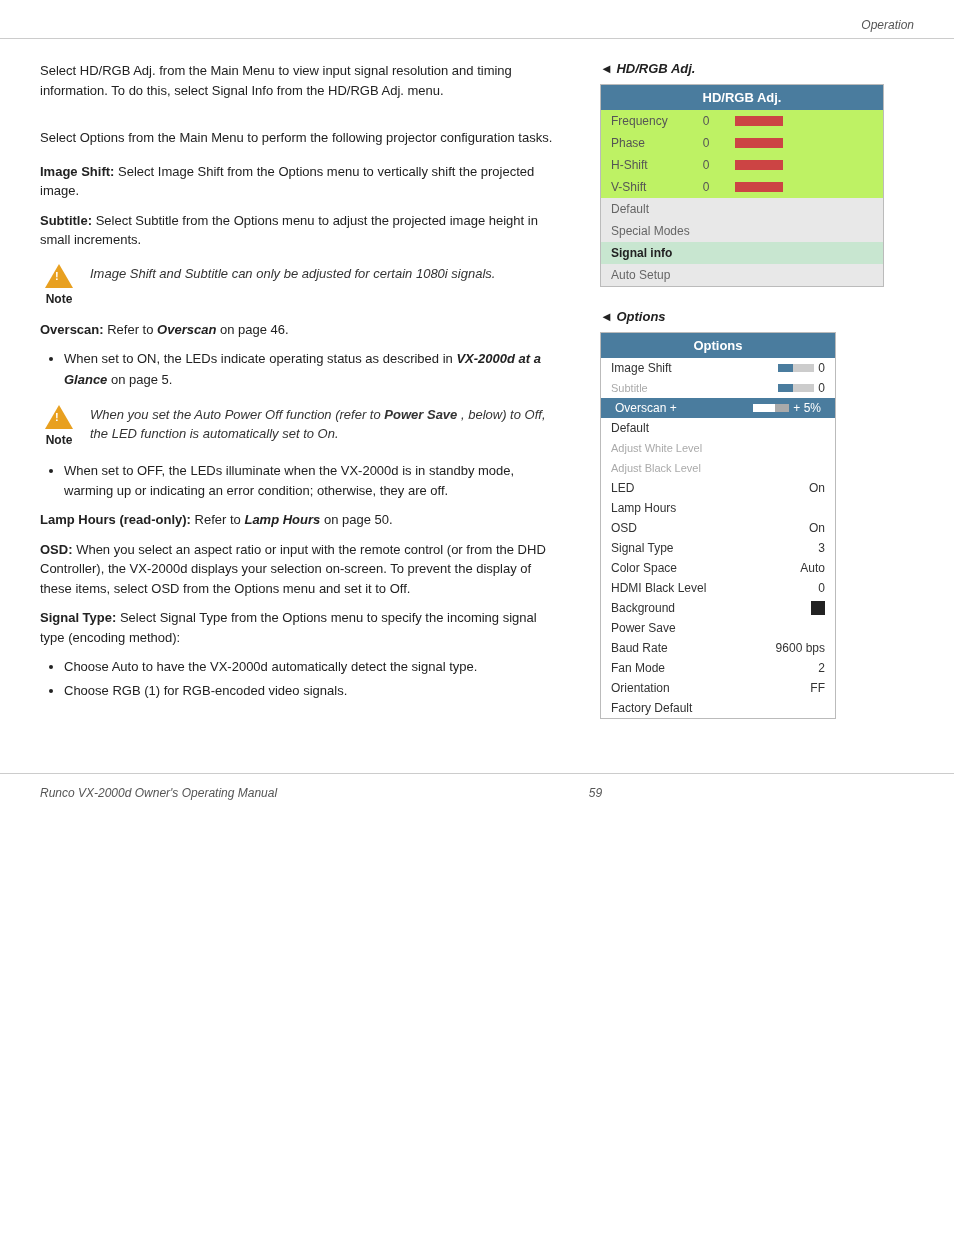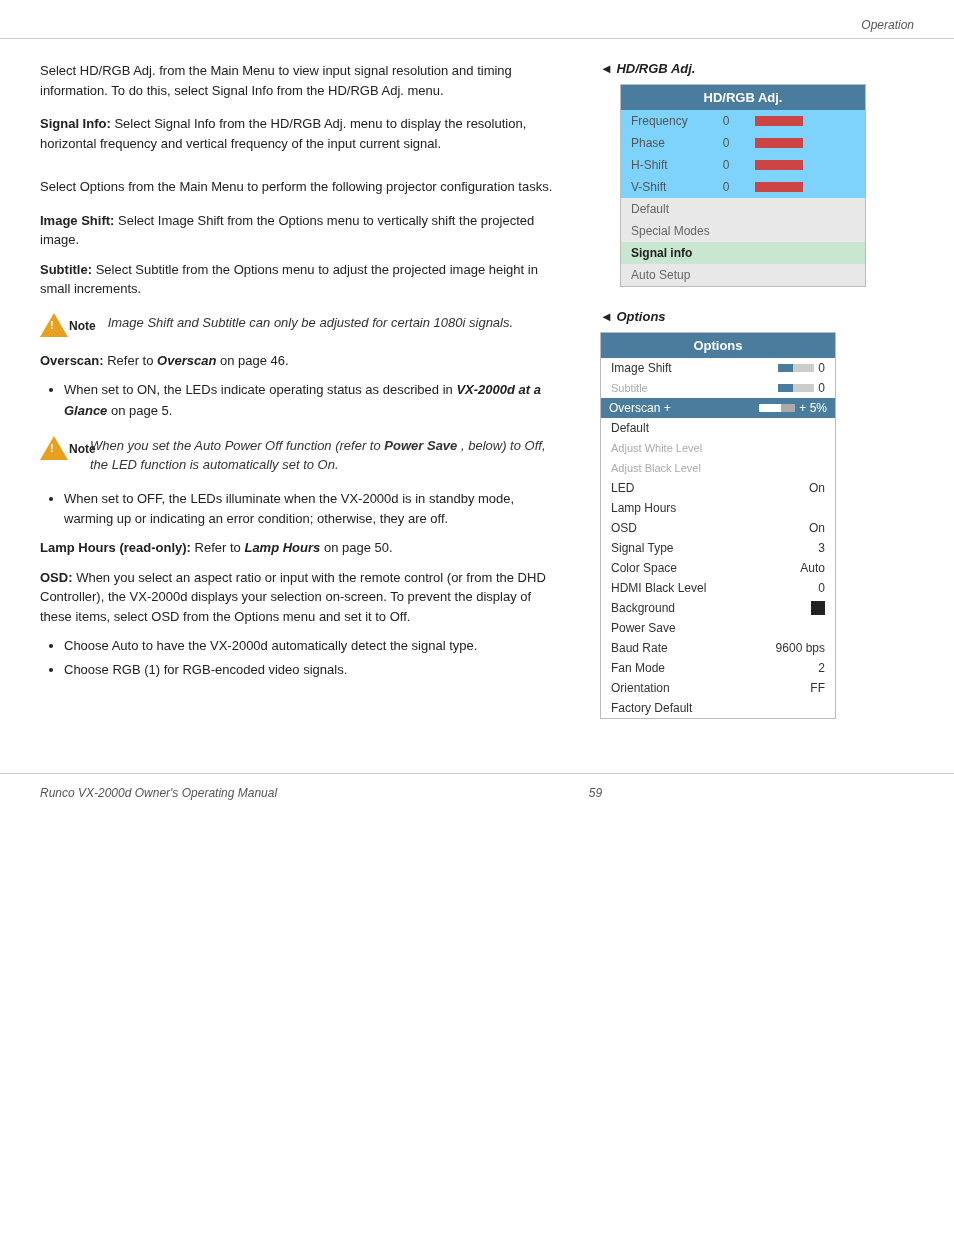--- a/index.html
+++ b/index.html
@@ -107,23 +107,22 @@
       color: #222;
       margin-bottom: 8px;
       display: flex;
       align-items: center;
       gap: 4px;
     }
 
     
     .menu-box {
       border: 1px solid #bbb;
-      background: #7dd3fc;
-      width: 246px;
-      margin-left: 20px;
+      background: #bef264;
+      width: 284px;
     }
 
     .menu-header-row {
       background: #4a7c9e;
       color: #fff;
       text-align: center;
       font-weight: bold;
       font-size: 13px;
       padding: 5px 0;
     }
@@ -227,21 +226,21 @@
       height: 100%;
       background: #4a7c9e;
       width: 40%;
     }
 
     .overscan-row {
       background: #4a7c9e;
       color: #fff;
       display: flex;
       align-items: center;
-      padding: 2px 8px;
+      padding: 2px 14px;
       font-size: 12px;
       min-height: 20px;
       justify-content: space-between;
     }
 
     .black-square {
       width: 14px;
       height: 14px;
       background: #222;
       display: inline-block;
@@ -276,21 +275,21 @@
       position: absolute;
       top: 6px;
       left: -4px;
       color: #fff;
       font-weight: bold;
       font-size: 11px;
     }
 
     .note-icon-wrapper {
       display: flex;
-      flex-direction: row;
+      flex-direction: column;
       align-items: center;
       gap: 1px;
       min-width: 38px;
     }
 
   </style>
 </head>
 <body>
 
 <div class="page-container">
@@ -298,24 +297,20 @@
   <div class="page-header">
     <span>Operation</span>
   </div>
 
   <div class="main-content">
 
     <div class="left-column">
 
       <p class="intro-text">Select HD/RGB Adj. from the Main Menu to view input signal resolution and timing information. To do this, select Signal Info from the HD/RGB Adj. menu.</p>
 
-      <p class="section-heading">
-        <strong>Signal Info:</strong>
-        <span>Select Signal Info from the HD/RGB Adj. menu to display the resolution, horizontal frequency and vertical frequency of the input current signal.</span>
-      </p>
 
       <div style="height: 14px;"></div>
 
       <p class="intro-text">Select Options from the Main Menu to perform the following projector configuration tasks.</p>
 
       <p class="section-heading">
         <strong>Image Shift:</strong>
         <span>Select Image Shift from the Options menu to vertically shift the projected image.</span>
       </p>
 
@@ -366,20 +361,24 @@
       <p class="section-heading">
         <strong>Lamp Hours (read-only):</strong>
         <span> Refer to <strong><em>Lamp Hours</em></strong> <span>on page 50.</span></span>
       </p>
 
       <p class="section-heading">
         <strong>OSD:</strong>
         <span>When you select an aspect ratio or input with the remote control (or from the DHD Controller), the VX-2000d displays your selection on-screen. To prevent the display of these items, select OSD from the Options menu and set it to Off.</span>
       </p>
 
+      <p class="section-heading">
+        <strong>Signal Type:</strong>
+        <span>Select Signal Type from the Options menu to specify the incoming signal type (encoding method):</span>
+      </p>
 
       <ul class="bullet-list">
         <li>Choose Auto to have the VX-2000d automatically detect the signal type.</li>
         <li>Choose RGB (1) for RGB-encoded video signals.</li>
       </ul>
 
     </div>
 
     <div class="right-column">
 

